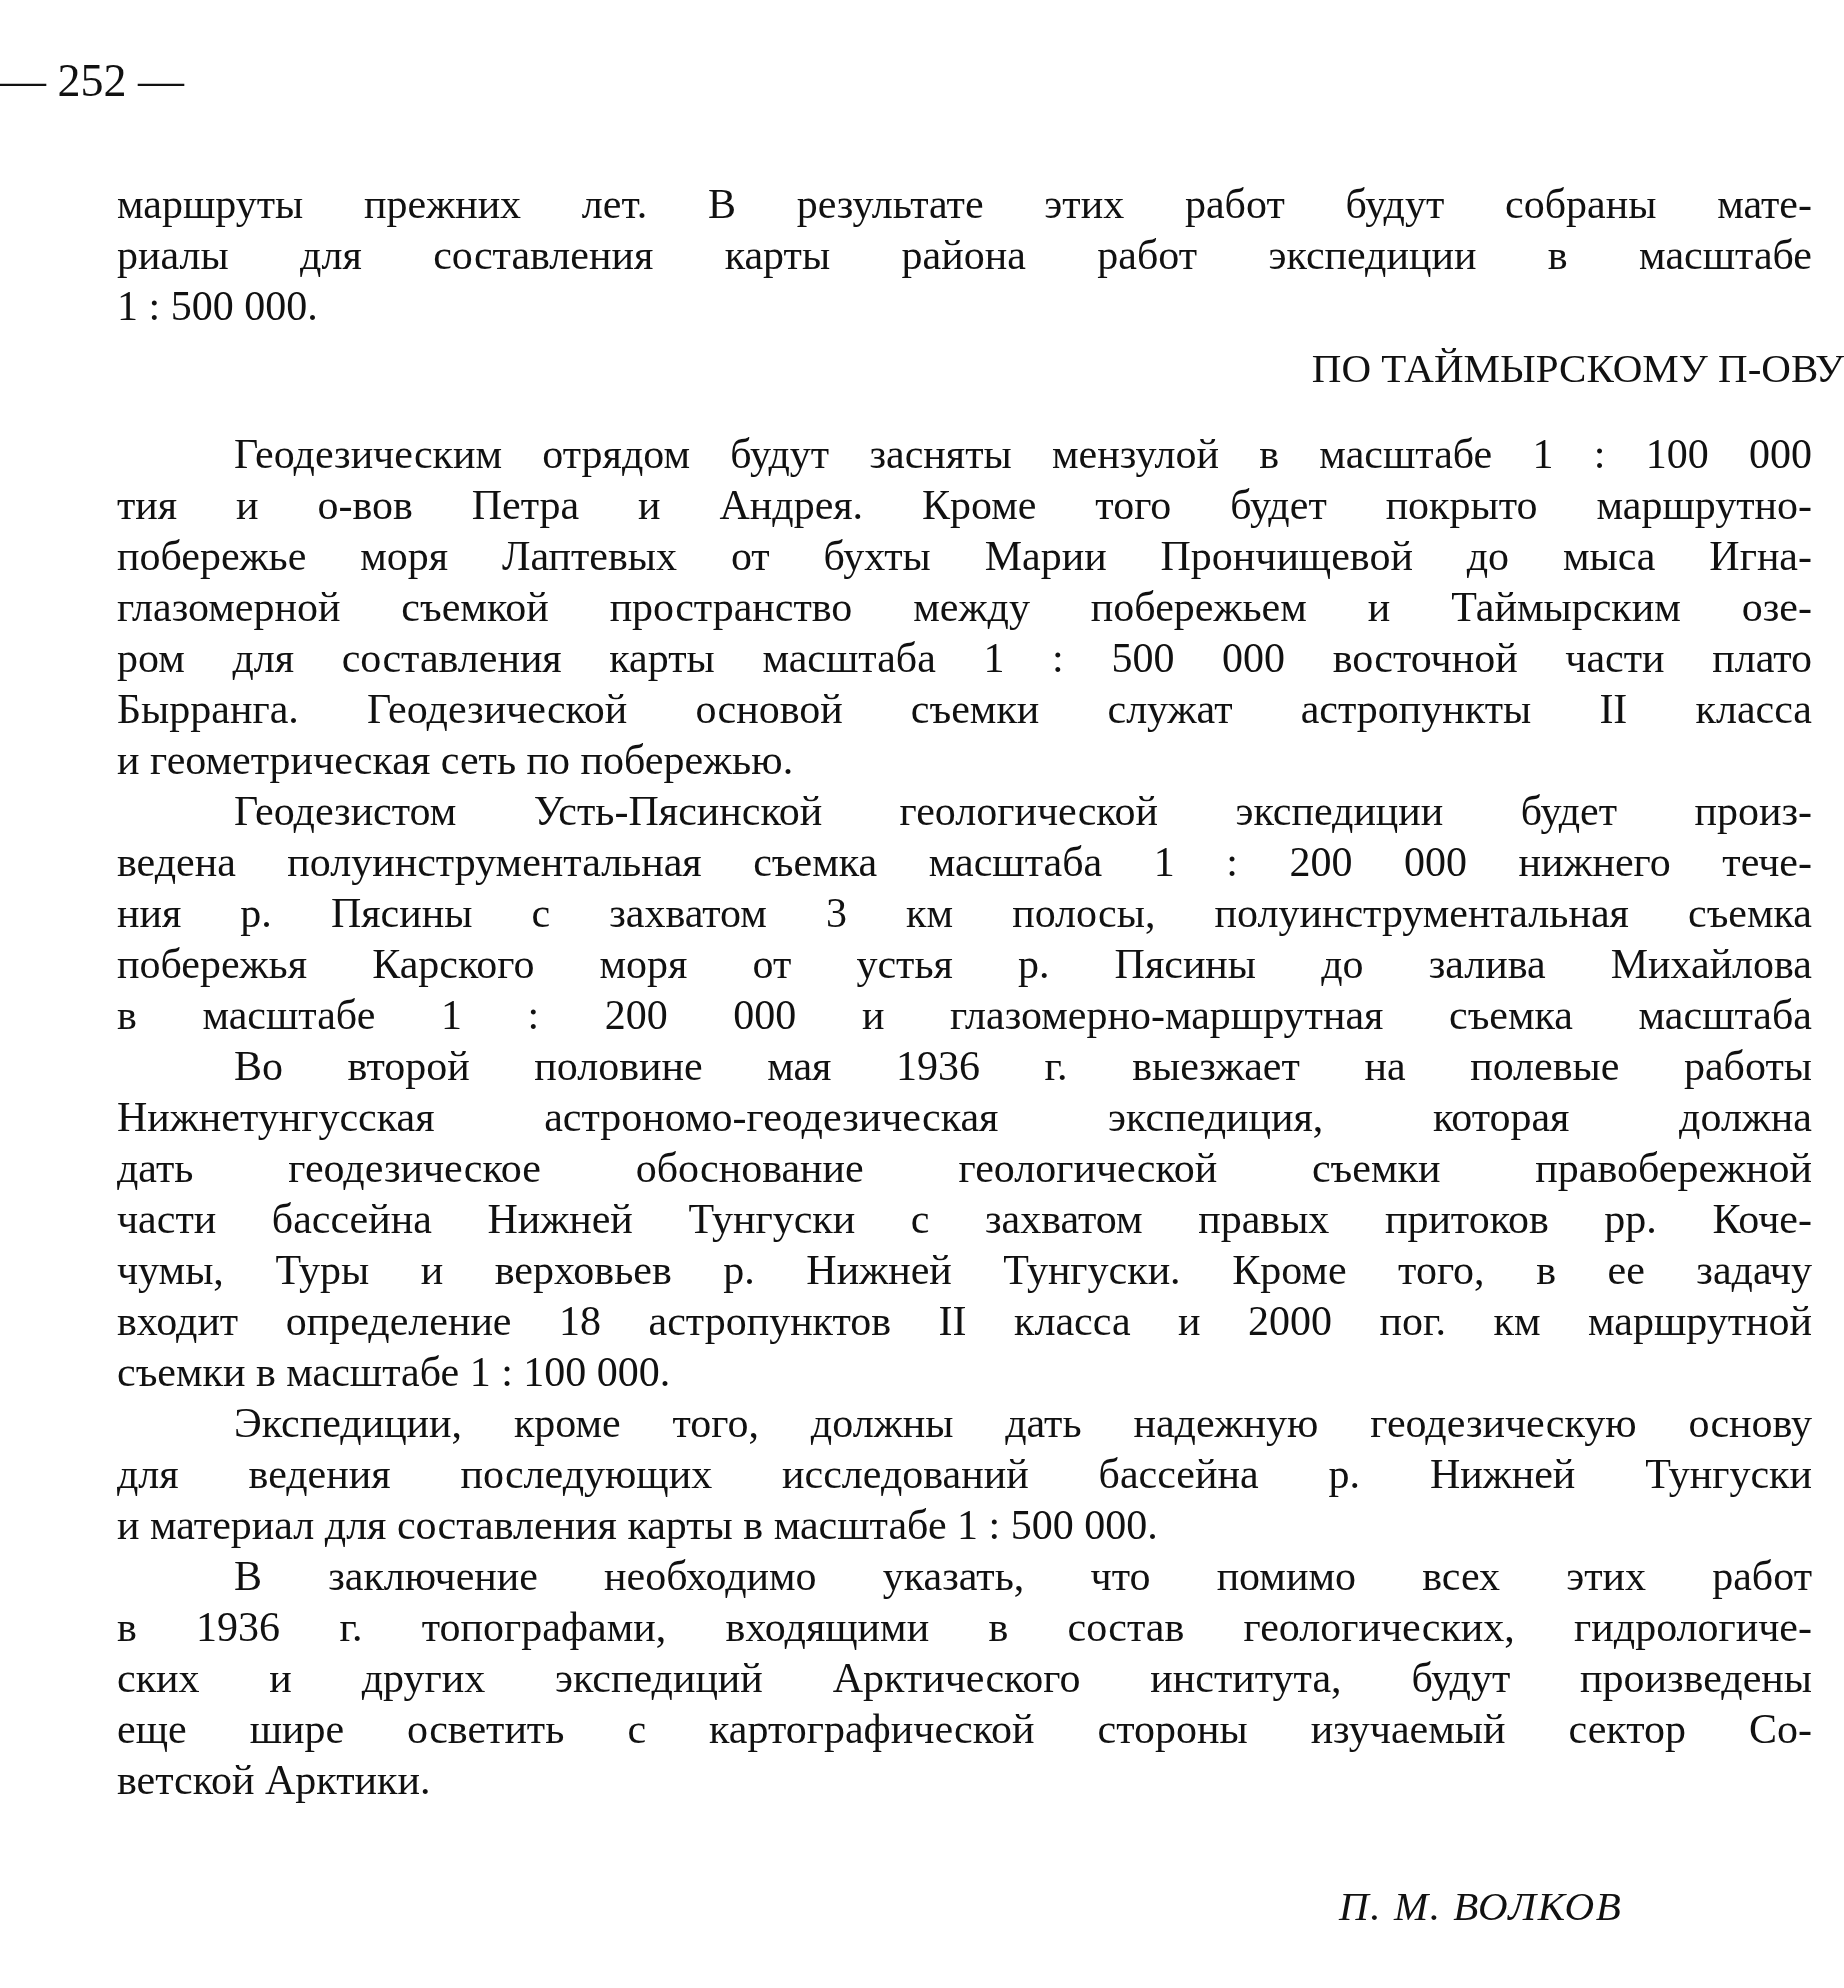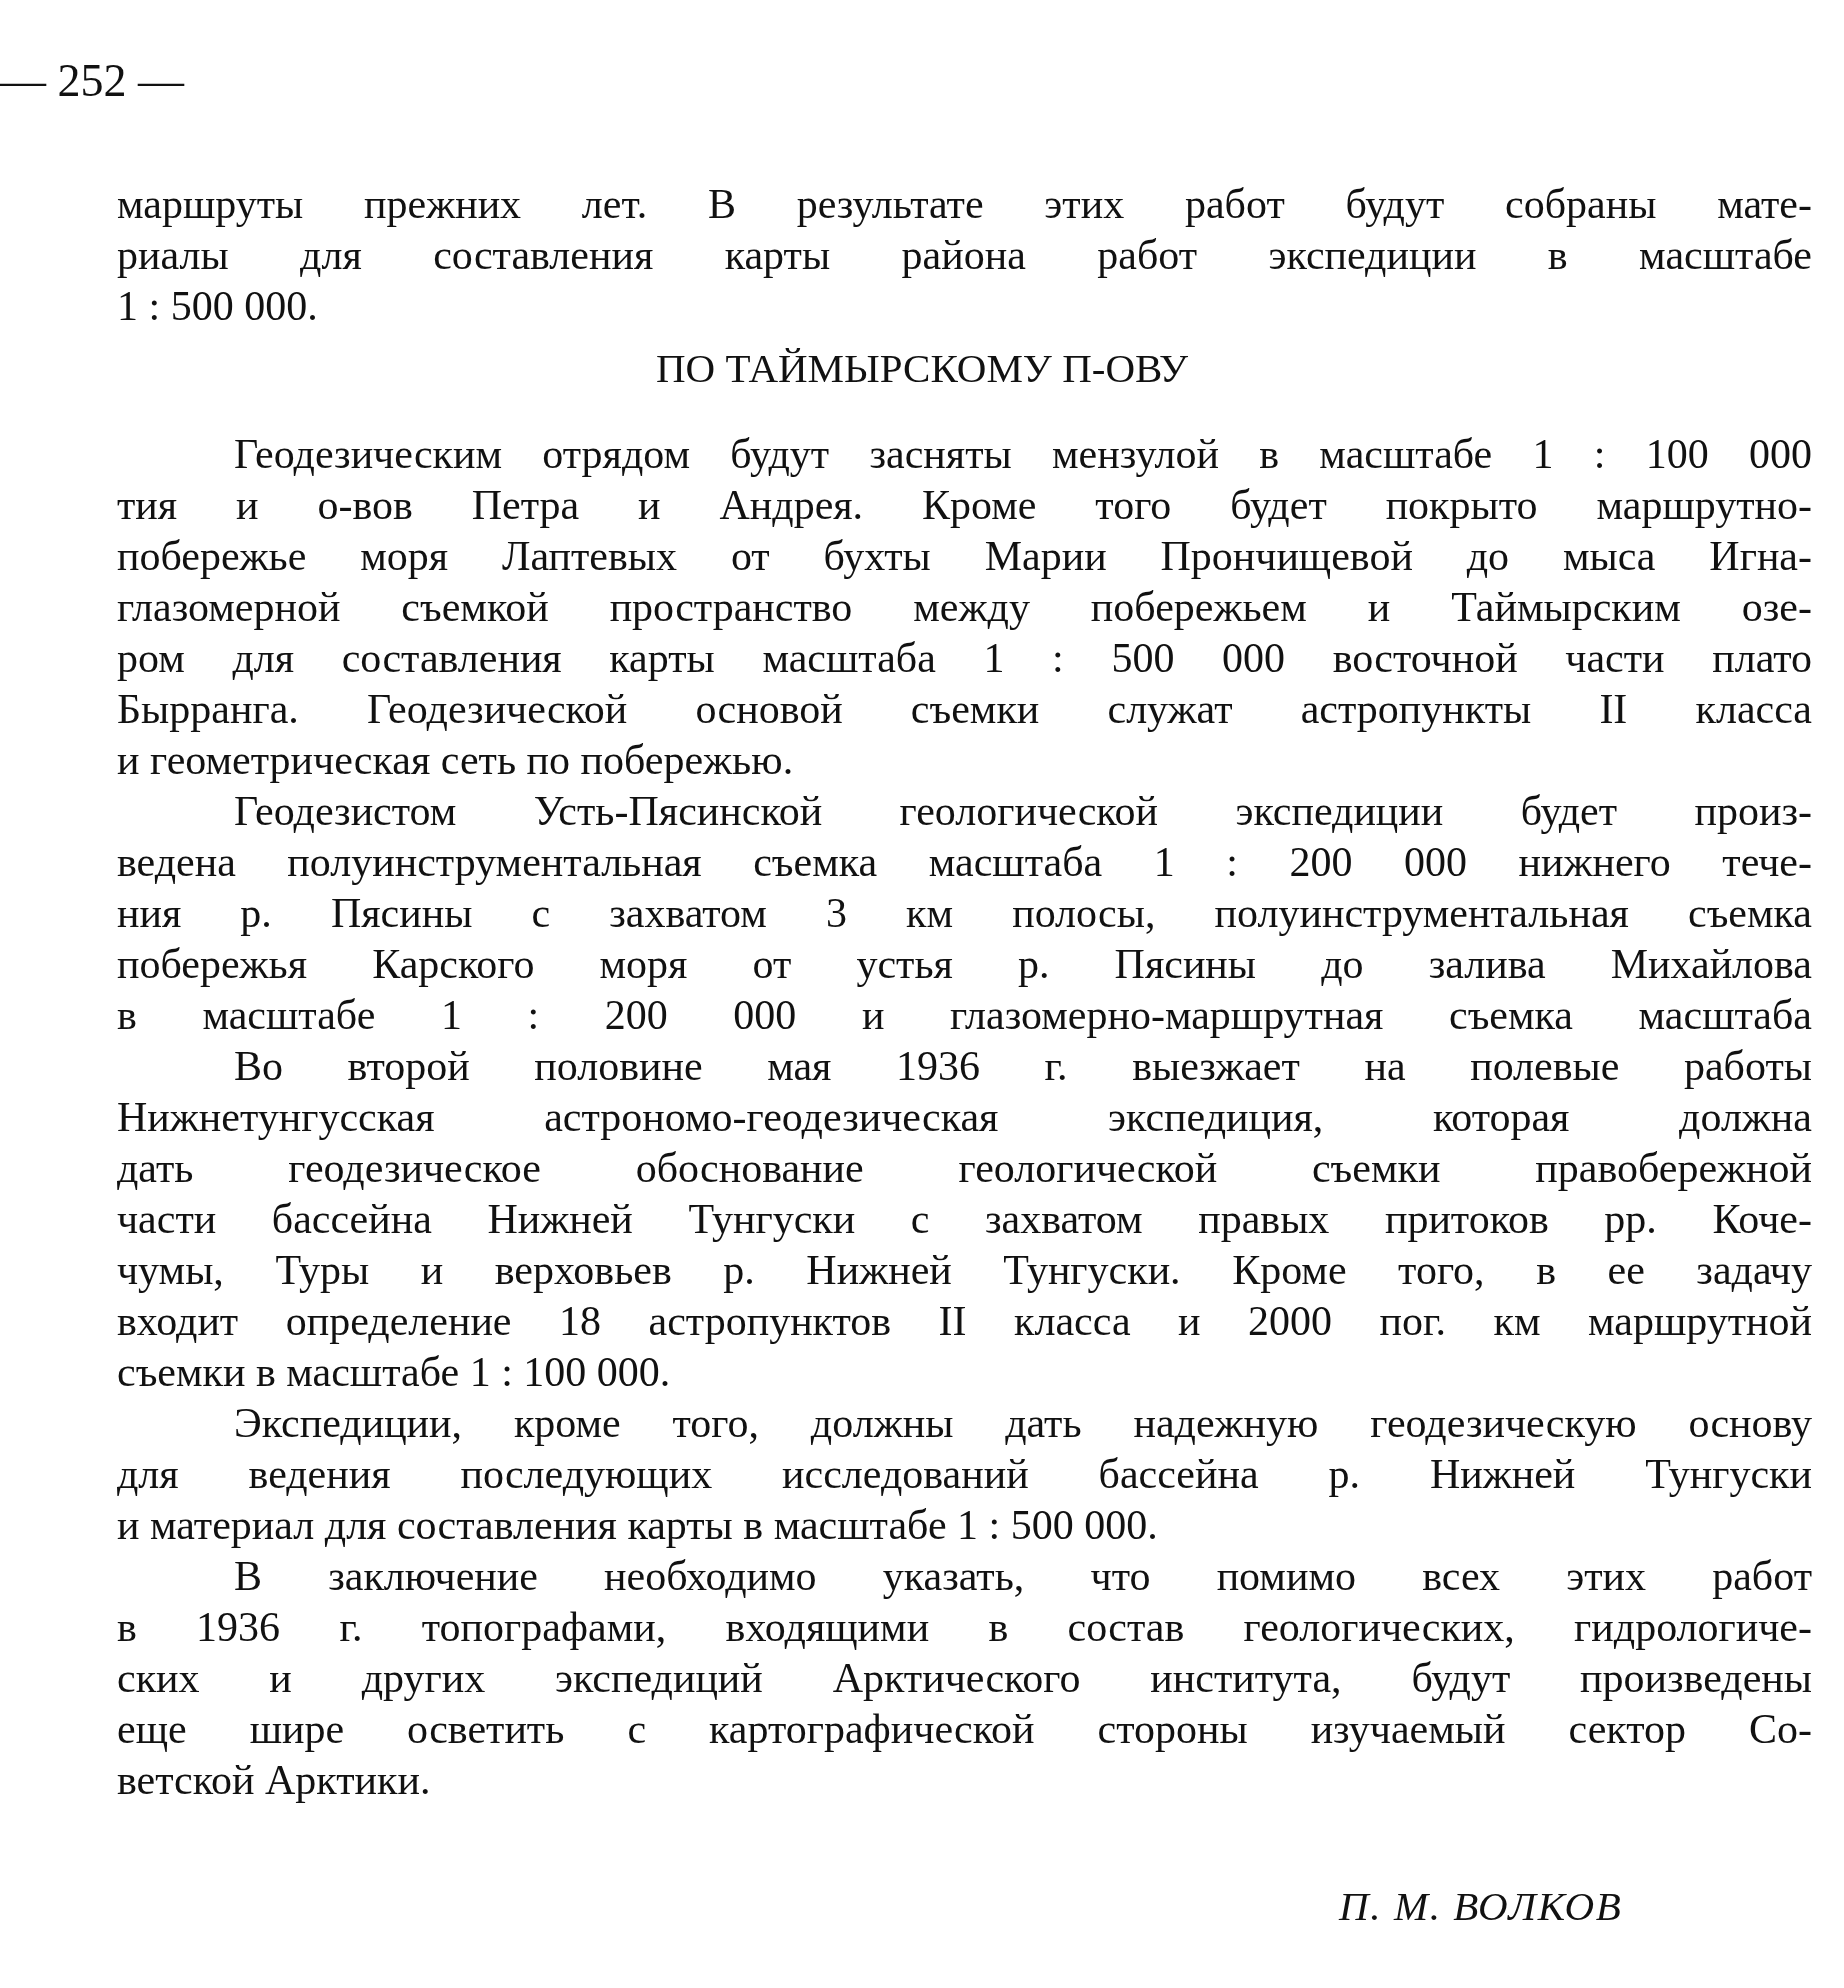--- a/index.html
+++ b/index.html
@@ -4,21 +4,21 @@
 <style>
   html, body { margin:0; padding:0; background:#fff; }
   body { width:1844px; height:1989px; position:relative; overflow:hidden;
          font-family:"Liberation Serif","DejaVu Serif",serif; color:#111; }
   .page-number { position:absolute; top:49px; left:0; width:100%; text-align:left;
                  font-size:46px; line-height:63px; }
   .text { position:absolute; left:75px; width:1695px; font-size:42px; line-height:51px;
           text-align:justify;margin-left:42px; }
   .line { display:block; text-align:justify; text-align-last:justify; height:51px; white-space:nowrap; }
   .line.last { text-align-last:left; }
-  .heading { position:absolute; top:341px; left:0; width:100%; text-align:center; font-size:41px; line-height:55px; }
+  .heading { position:absolute; top:341px; left:0; width:100%; text-align:right; font-size:41px; line-height:55px; }
   .indent { padding-left:117px; }
   .signature { position:absolute; top:1879px; left:1339px; font-style:italic; font-size:41px; line-height:55px; letter-spacing:1.6px; }
 </style>
 </head>
 <body>
 
 <div class="page-number">— 252 —</div>
 
 <div class="text" style="top:179px;">
   <span class="line">маршруты прежних лет. В результате этих работ будут собраны мате-</span>

